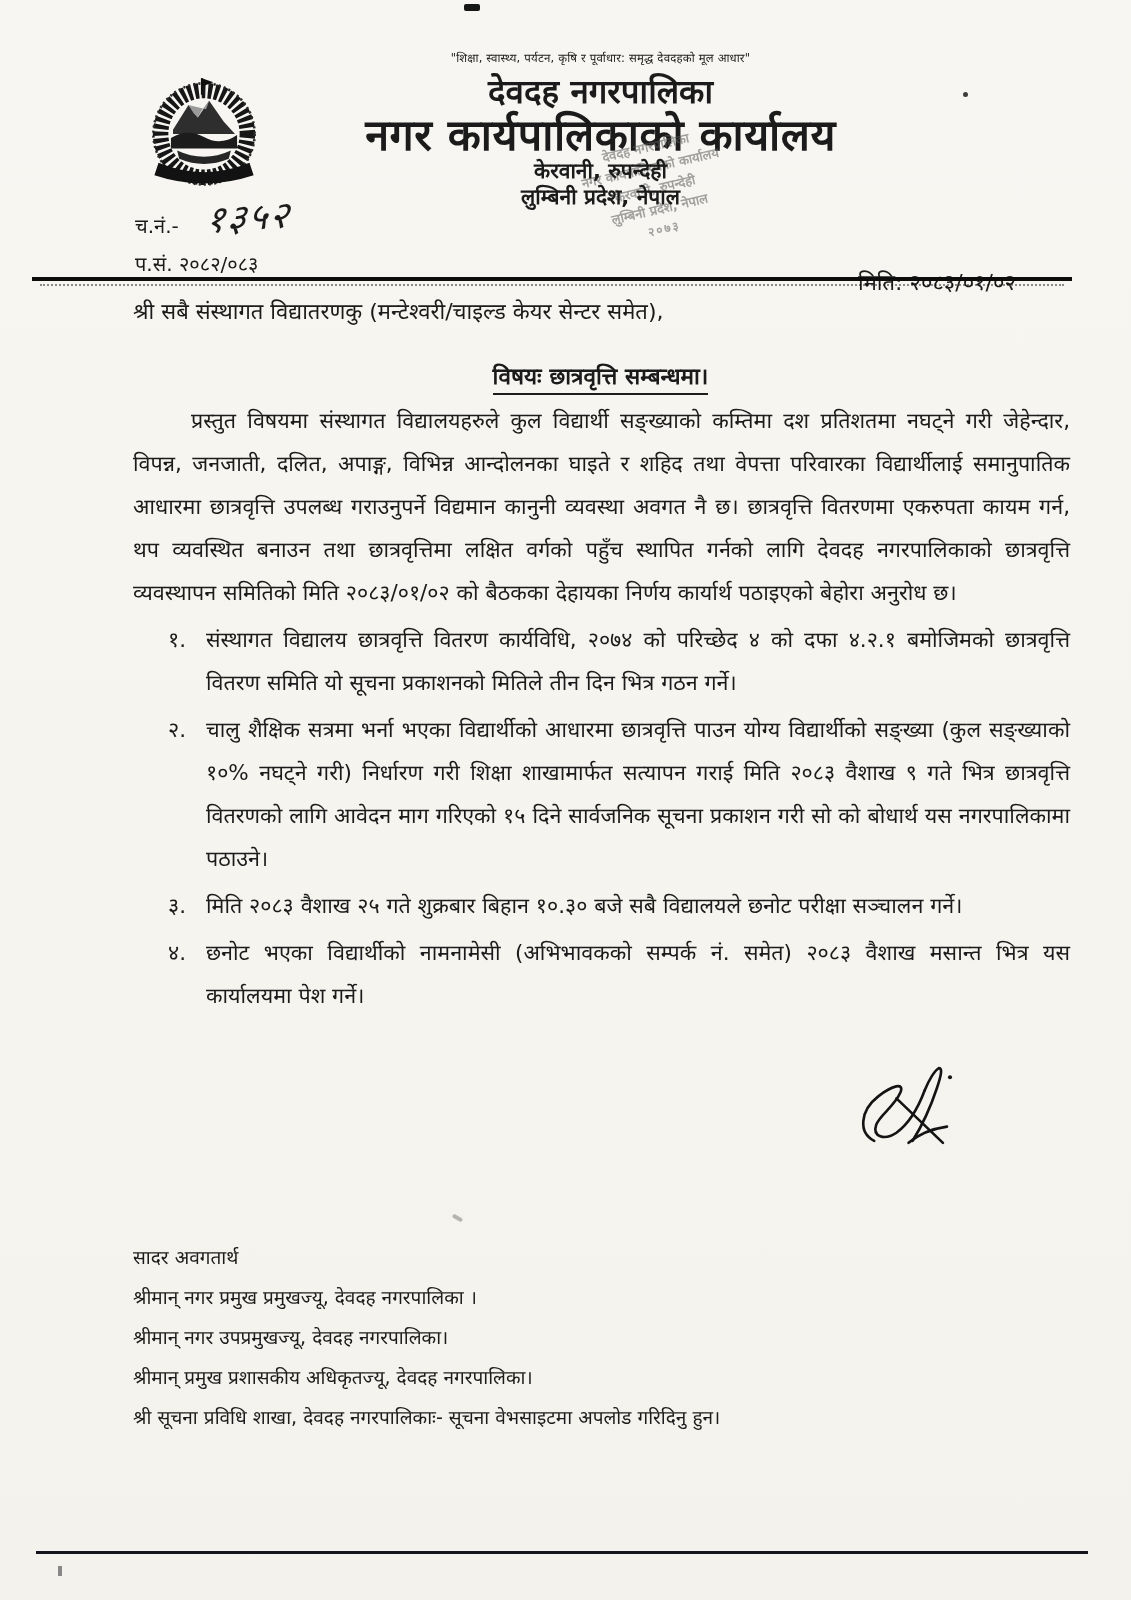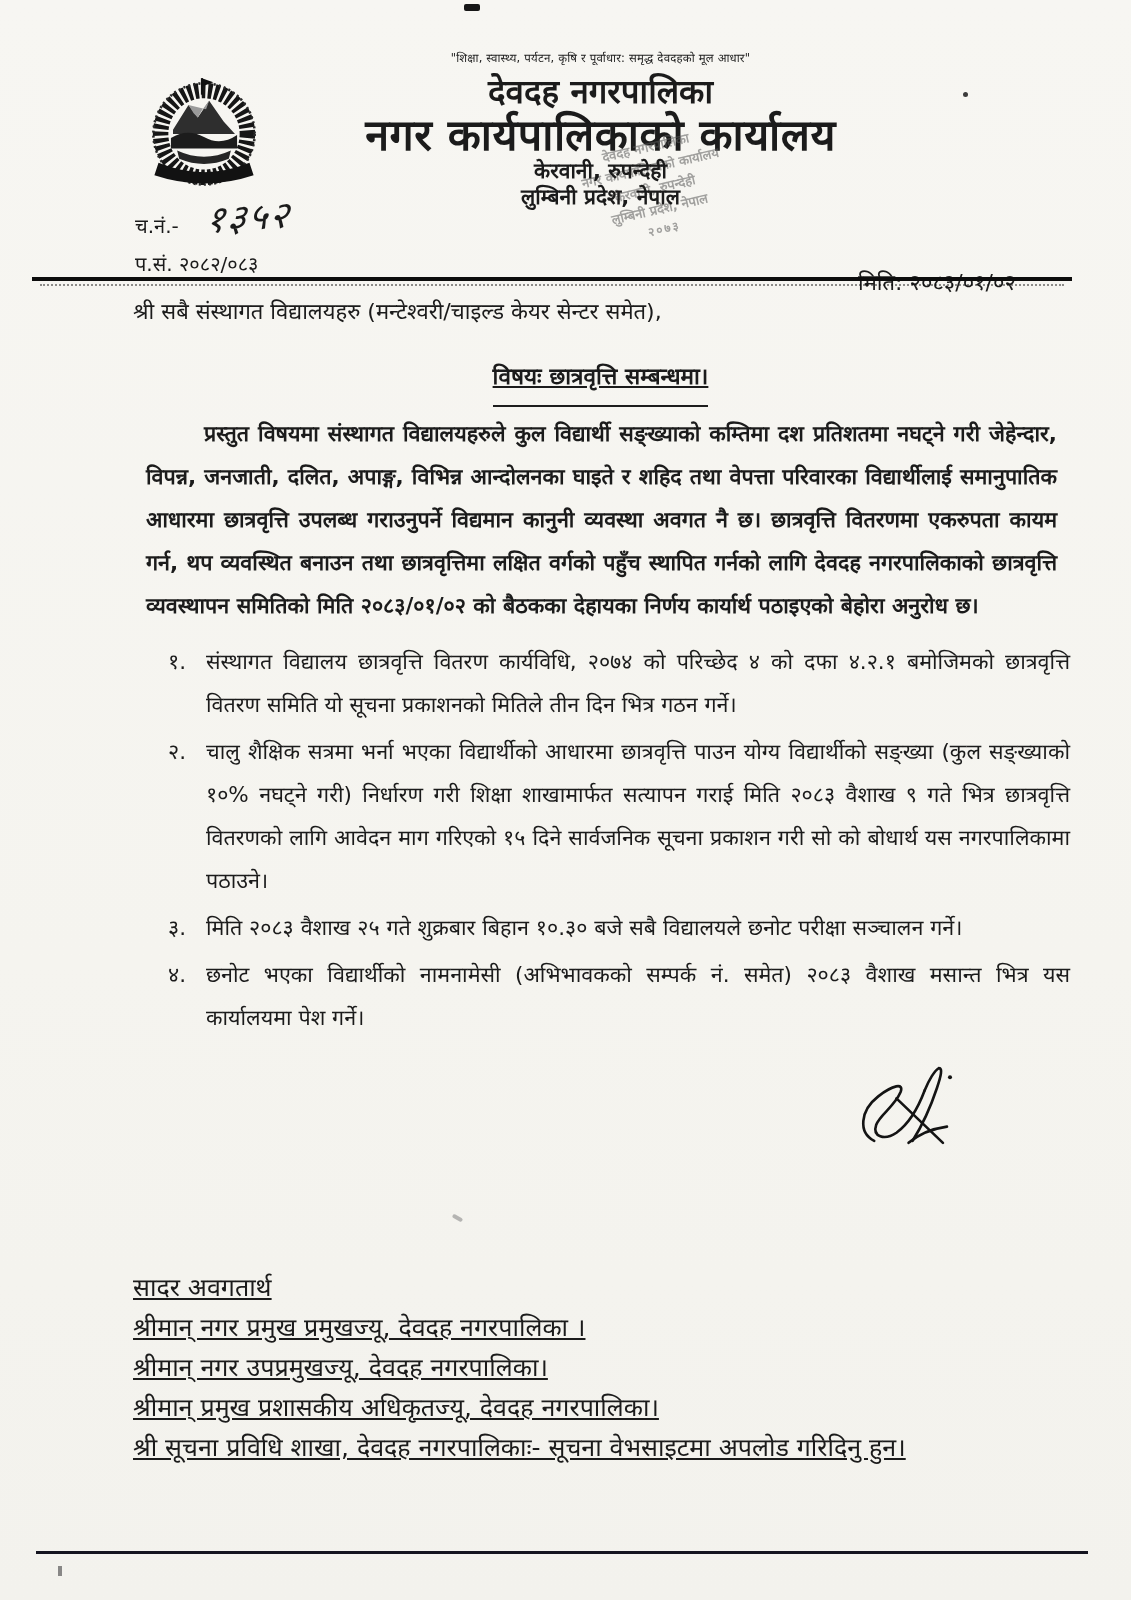--- a/index.html
+++ b/index.html
@@ -28,30 +28,30 @@
     transform:rotate(-4deg) skewX(-8deg);letter-spacing:2px;
   }
   .psn{left:135px;top:250px;font-size:20px;}
   .miti{left:858px;top:266px;font-size:22px;}
   .rule-top{top:277px;left:32px;width:1040px;height:4px;background:#0d0d0d;}
   .rule-ticks{top:284px;left:40px;width:1024px;border-top:2px dotted rgba(10,10,10,.45);}
   .recipient{left:133px;top:290px;font-size:22px;line-height:43px;}
   .subject-wrap{top:360px;}
   .subject{
     display:inline-block;font-size:22.5px;font-weight:bold;
-    border-bottom:2.5px solid #1d1d1d;padding-bottom:14px;text-decoration:underline;
+    border-bottom:2.5px solid #1d1d1d;padding-bottom:2px;
   }
   .body-text{left:133px;top:399px;width:937px;font-size:21.5px;line-height:43px;text-align:justify;}
-  .para{text-indent:58px;margin:13px;font-weight:bold;}
+  .para{text-indent:58px;margin:0;}
   .list{margin:2px 0 0 35px;}
   .list-item{position:relative;padding-left:38px;margin-top:4px;}
   .list-item .no{position:absolute;left:0;top:0;}
   .sig-scribble{left:842px;top:1062px;width:120px;height:96px;}
   .sig-block{left:792px;top:1150px;width:225px;text-align:center;font-size:22px;line-height:44px;}
-  .cc{left:133px;top:1268px;font-size:25px;line-height:40px;text-decoration:underline;}
+  .cc{left:133px;top:1237px;font-size:19px;line-height:40px;}
   .footer-rule{top:1551px;left:36px;width:1052px;height:3px;background:#14141f;}
   .footer-row{
     top:1560px;left:135px;width:890px;display:flex;justify-content:space-between;
     font-size:9.5px;color:#3a3a3a;filter:blur(.35px);opacity:.85;
   }
   .artifact{background:#171717;}
   .a1{left:464px;top:4px;width:16px;height:7px;border-radius:2px;}
   .a2{left:963px;top:92px;width:5px;height:5px;border-radius:50%;background:#3c3c3c;}
   .a3{left:452px;top:1216px;width:11px;height:4px;border-radius:2px;background:#8a8a8a;transform:rotate(28deg);opacity:.6;}
   .a4{left:58px;top:1566px;width:4px;height:10px;background:#5a5a5a;opacity:.7;}
@@ -96,21 +96,21 @@
 
   <div class="abs ref-label">च.नं.-</div>
   <div class="abs ref-value">१३५२</div>
   <div class="abs psn">प.सं. २०८२/०८३</div>
   <div class="abs miti">मिति: २०८३/०१/०२</div>
 
   <div class="abs rule-top"></div>
   <div class="abs rule-ticks"></div>
 
   <div class="abs recipient">
-    <div>श्री सबै संस्थागत विद्यालयहरु (मन्टेश्वरी/चाइल्ड केयर सेन्टर समेत),</div>
+    <div>श्री सबै संस्थागत विद्यातरणकु (मन्टेश्वरी/चाइल्ड केयर सेन्टर समेत),</div>
   </div>
 
   <div class="abs ctr subject-wrap">
     <span class="subject">विषयः छात्रवृत्ति सम्बन्धमा।</span>
   </div>
 
   <div class="abs body-text">
     <p class="para">प्रस्तुत विषयमा संस्थागत विद्यालयहरुले कुल विद्यार्थी सङ्ख्याको कम्तिमा दश प्रतिशतमा नघट्ने गरी जेहेन्दार, विपन्न, जनजाती, दलित, अपाङ्ग, विभिन्न आन्दोलनका घाइते र शहिद तथा वेपत्ता परिवारका विद्यार्थीलाई समानुपातिक आधारमा छात्रवृत्ति उपलब्ध गराउनुपर्ने विद्यमान कानुनी व्यवस्था अवगत नै छ। छात्रवृत्ति वितरणमा एकरुपता कायम गर्न, थप व्यवस्थित बनाउन तथा छात्रवृत्तिमा लक्षित वर्गको पहुँच स्थापित गर्नको लागि देवदह नगरपालिकाको छात्रवृत्ति व्यवस्थापन समितिको मिति २०८३/०१/०२ को बैठकका देहायका निर्णय कार्यार्थ पठाइएको बेहोरा अनुरोध छ।</p>
     <div class="list">
       <div class="list-item">

